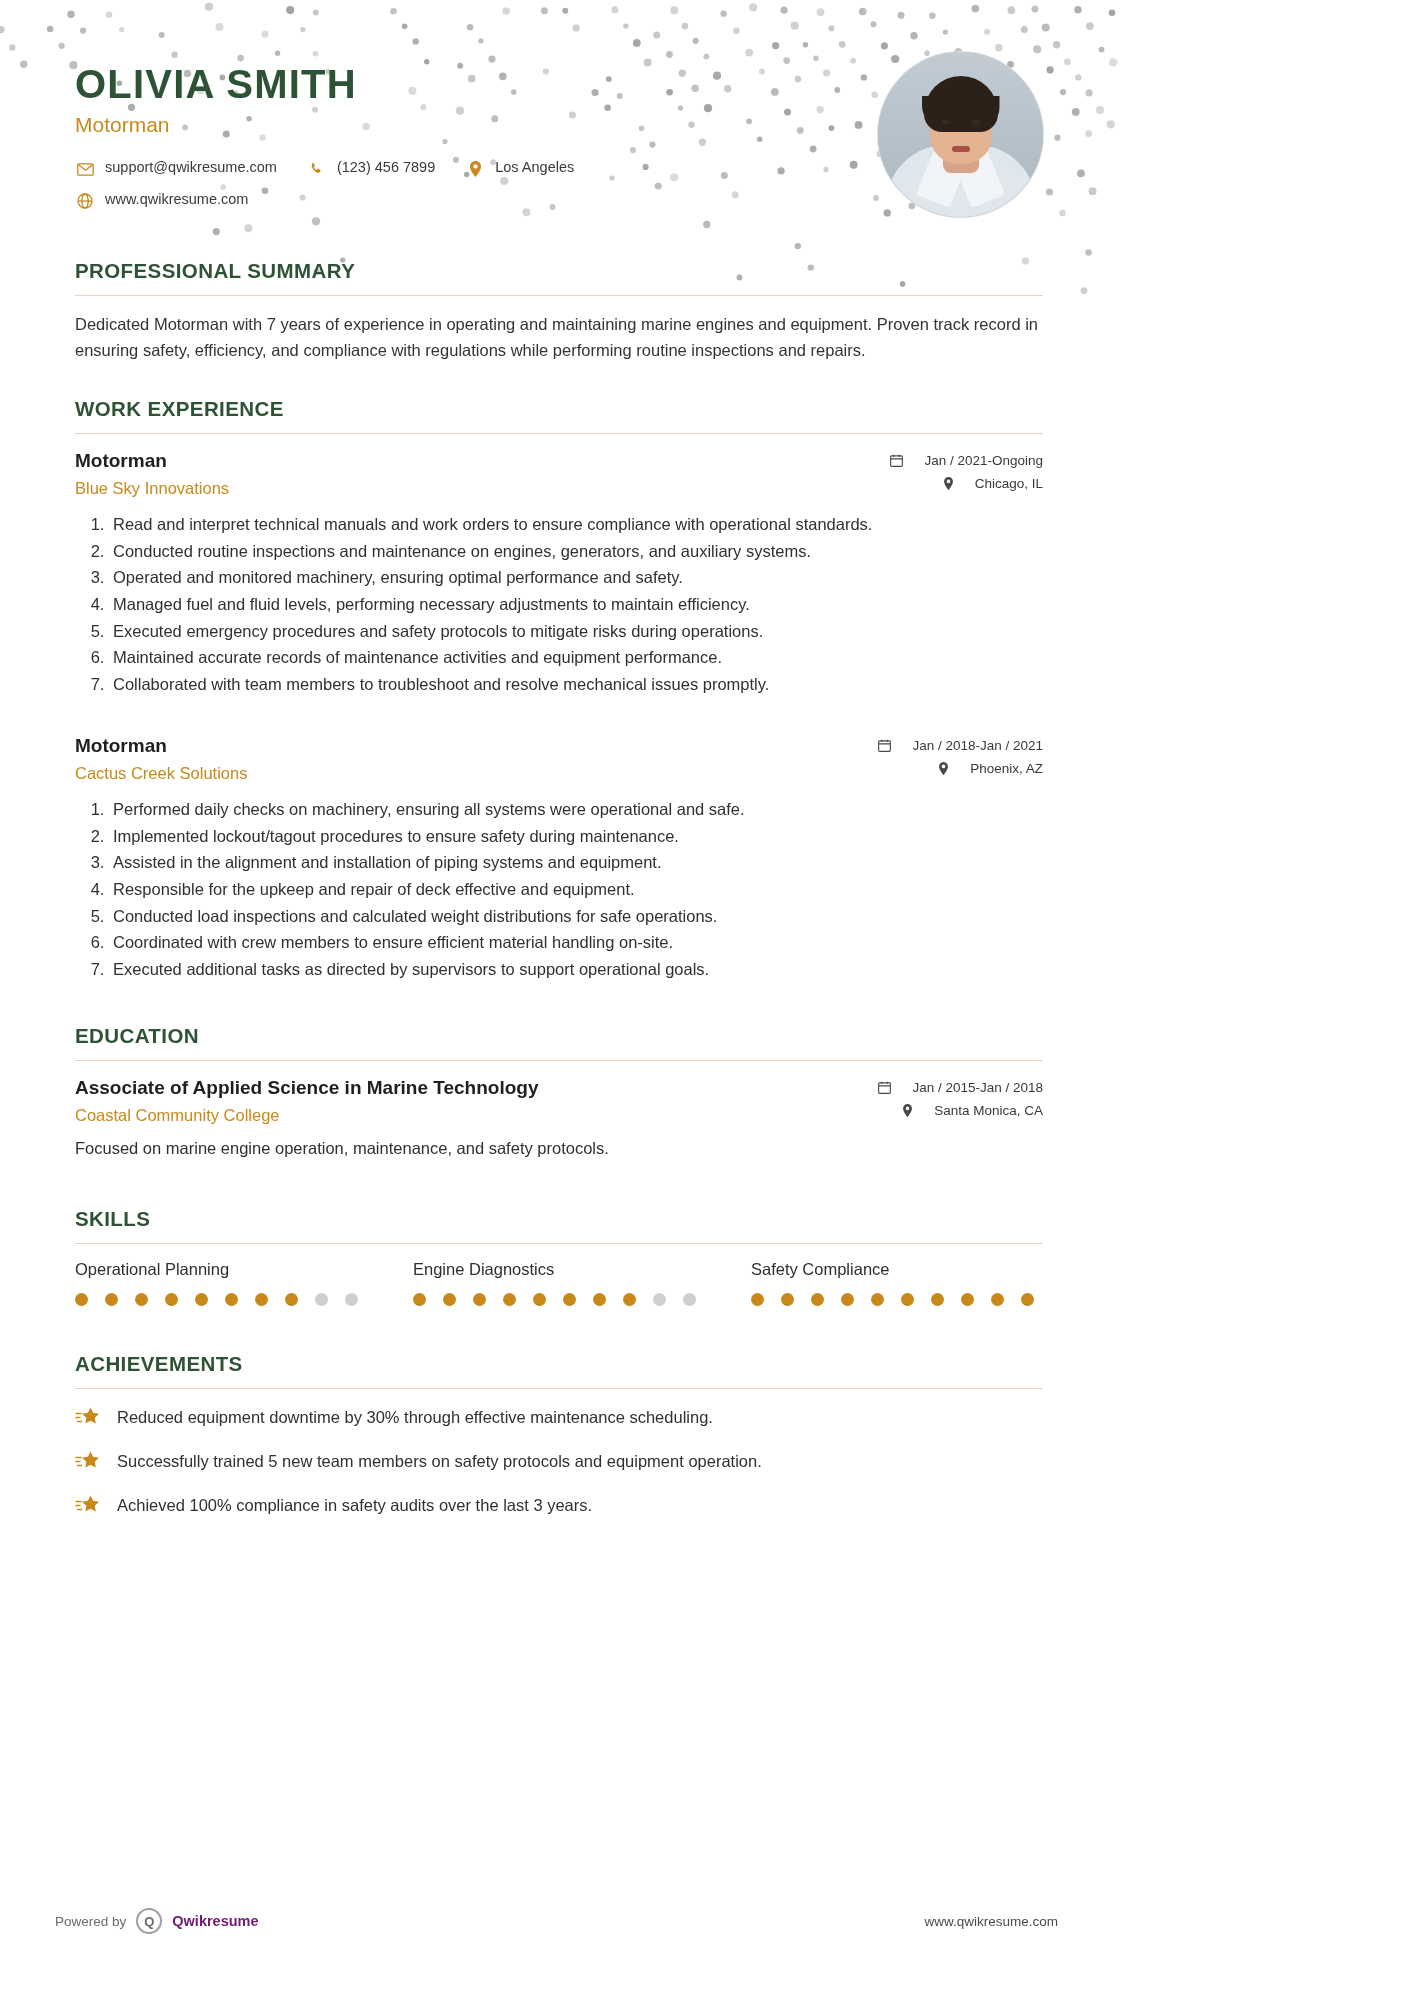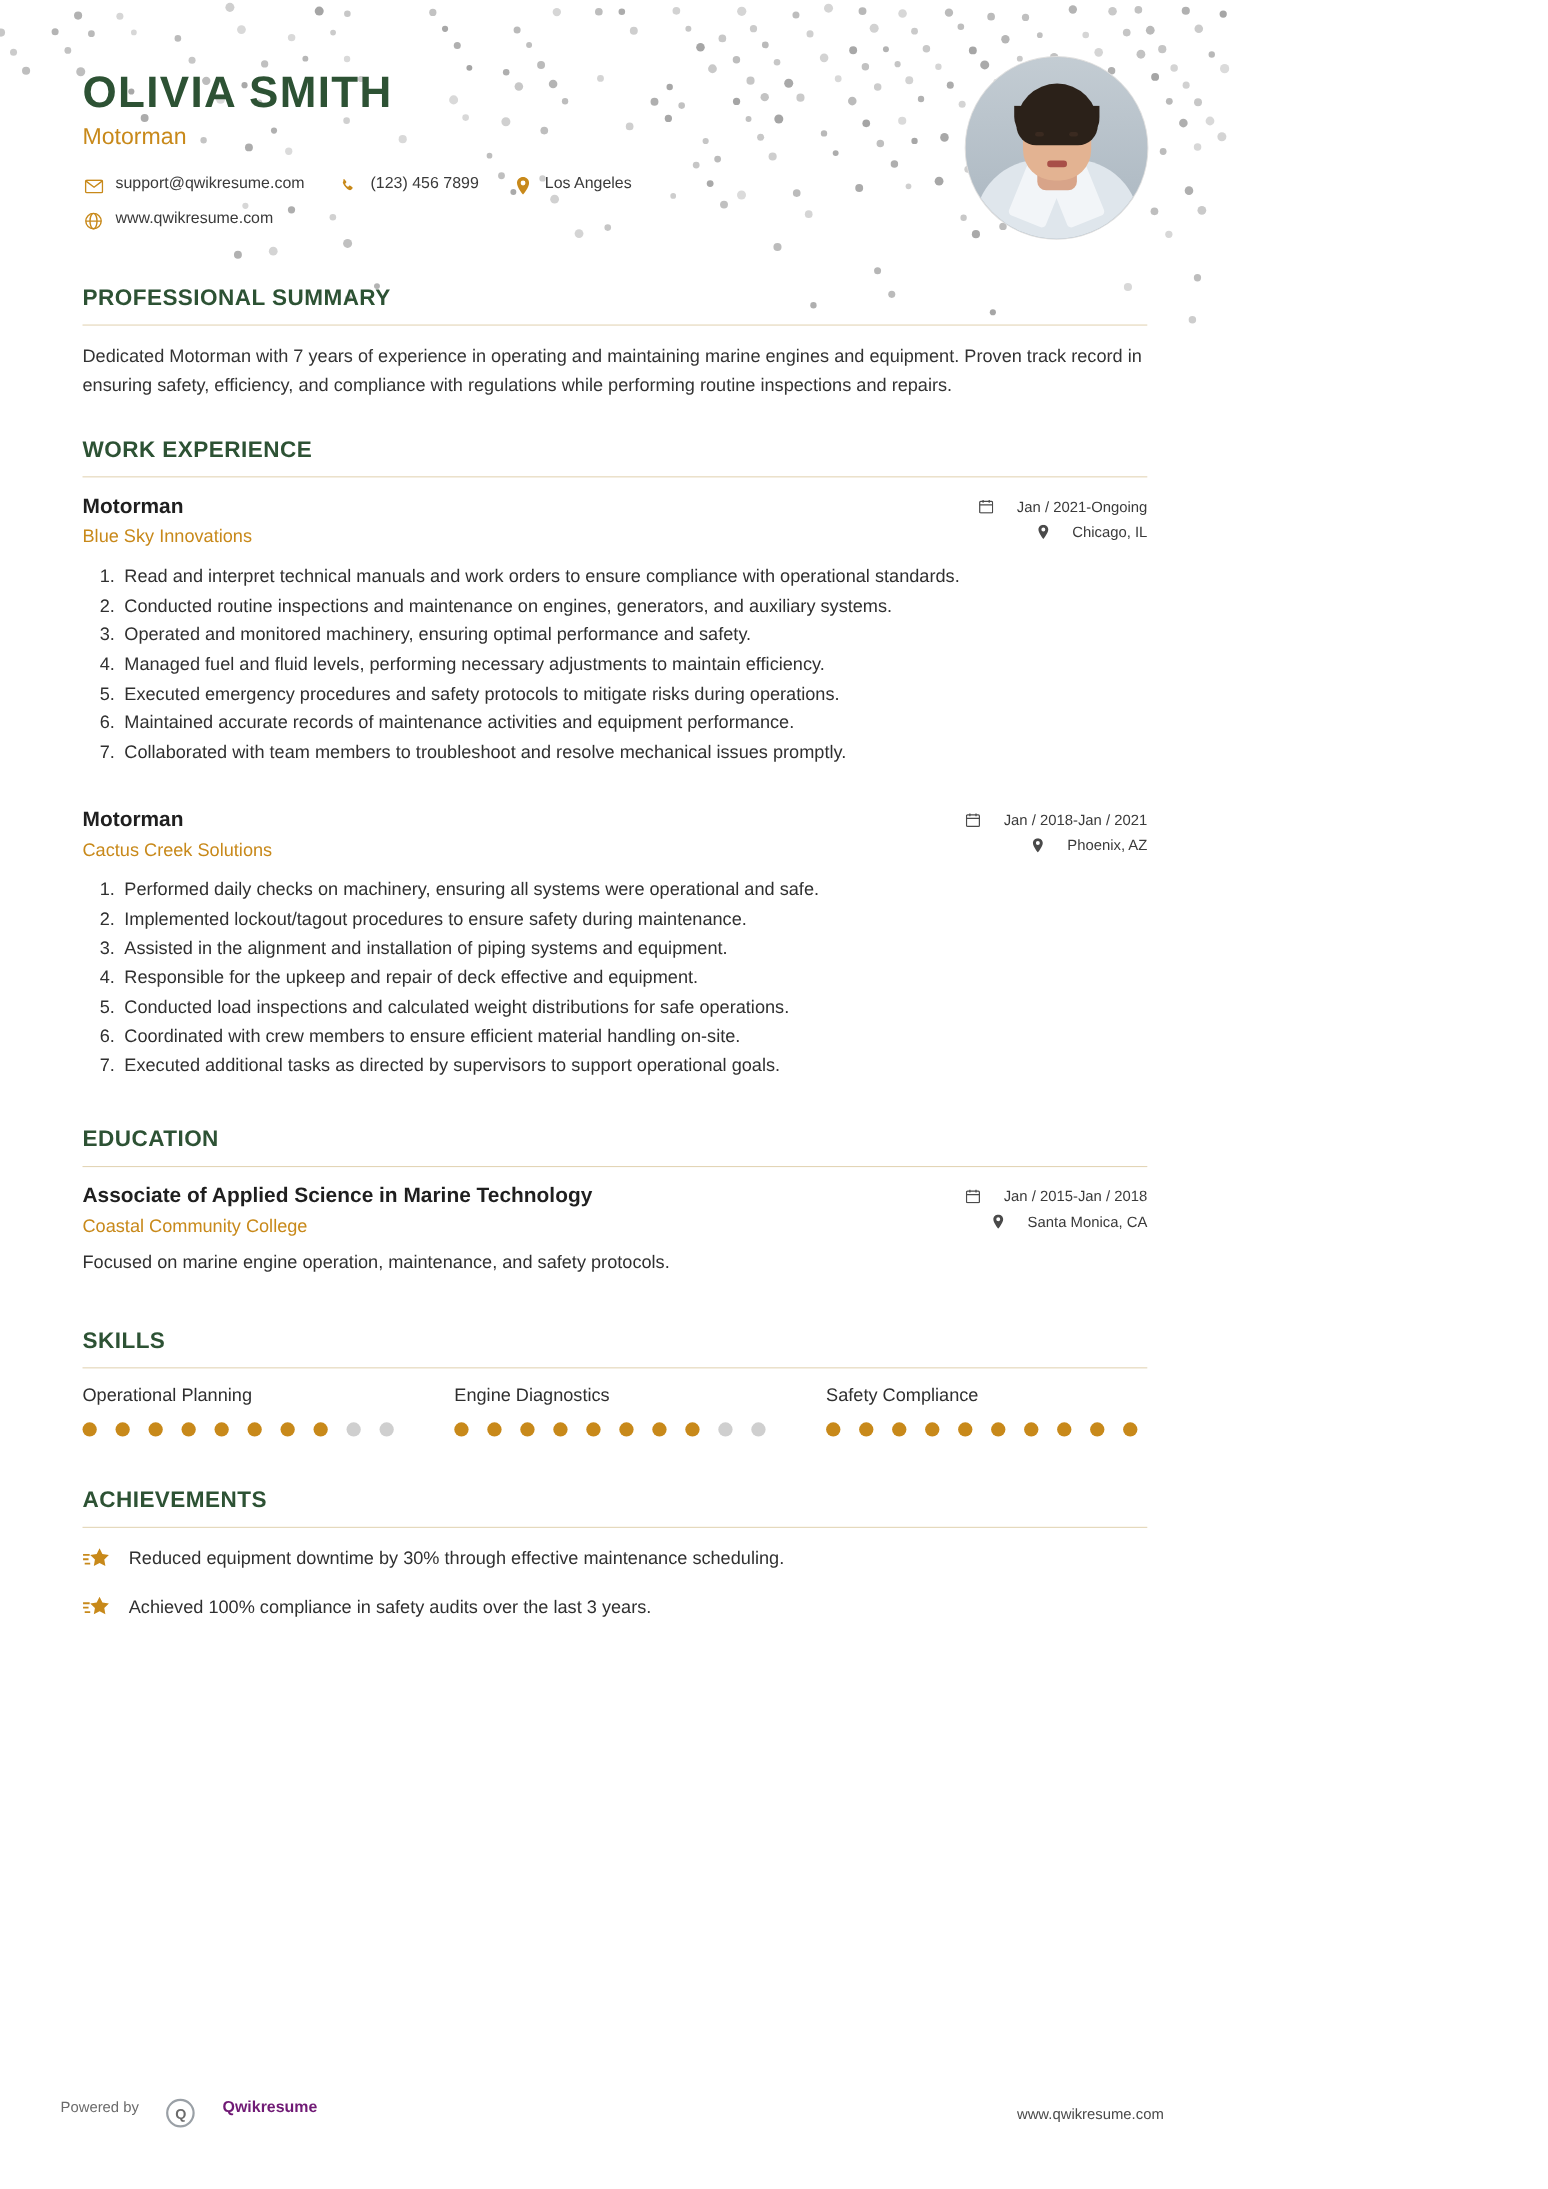--- a/index.html
+++ b/index.html
@@ -247,21 +247,21 @@
     position: absolute;
     bottom: 56px;
     left: 0; right: 0;
     padding: 0 60px 0 55px;
     display: flex;
     align-items: center;
     justify-content: space-between;
     z-index: 2;
   }
   .powered {
-    display: flex; gap: 25px;
+    display: flex; align-items: center; gap: 10px;
     font-size: 13.5px; color: #6b6b6b;
   }
   .qlogo {
     width: 26px; height: 26px; border-radius: 50%;
     border: 2px solid #9aa0a6;
     color: #6b6b6b;
     display: flex; align-items: center; justify-content: center;
     font-size: 13px; font-weight: bold;
   }
   .qname { font-size: 14.5px; color: #701a75; font-weight: bold; }
@@ -732,20 +732,29 @@
         </span>
         <span class="ach-text">Reduced equipment downtime by 30% through effective maintenance scheduling.</span>
       </div>
       <div class="ach-item">
         <span class="ach-icon">
           <svg width="28" height="24" viewBox="0 0 28 24" fill="currentColor">
             <path d="M15.5 1.5l2.6 5.3 5.9.9-4.2 4.1 1 5.8-5.3-2.8-5.2 2.8 1-5.8-4.3-4.1 5.9-.9z"></path>
             <path d="M0.5 7.5h6M0.5 11.5h5M2 15.5h5" stroke="currentColor" stroke-width="1.6" fill="none"></path>
           </svg>
         </span>
+        <span class="ach-text">Successfully trained 5 new team members on safety protocols and equipment operation.</span>
+      </div>
+      <div class="ach-item">
+        <span class="ach-icon">
+          <svg width="28" height="24" viewBox="0 0 28 24" fill="currentColor">
+            <path d="M15.5 1.5l2.6 5.3 5.9.9-4.2 4.1 1 5.8-5.3-2.8-5.2 2.8 1-5.8-4.3-4.1 5.9-.9z"></path>
+            <path d="M0.5 7.5h6M0.5 11.5h5M2 15.5h5" stroke="currentColor" stroke-width="1.6" fill="none"></path>
+          </svg>
+        </span>
         <span class="ach-text">Achieved 100% compliance in safety audits over the last 3 years.</span>
       </div>
     </div>
 
   </div>
 
   <div class="footer">
     <div class="powered">
       <span>Powered by</span>
       <span class="qlogo">Q</span>

